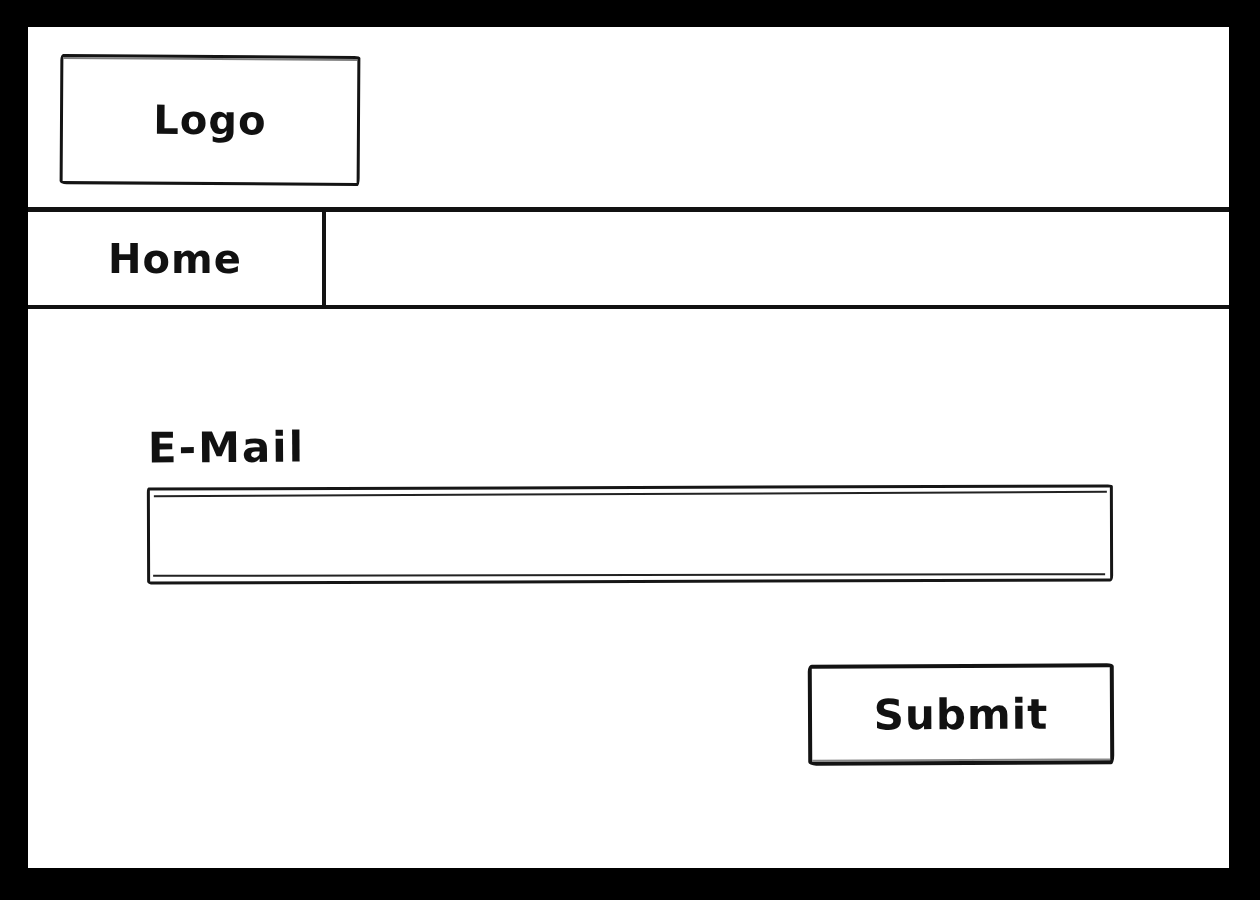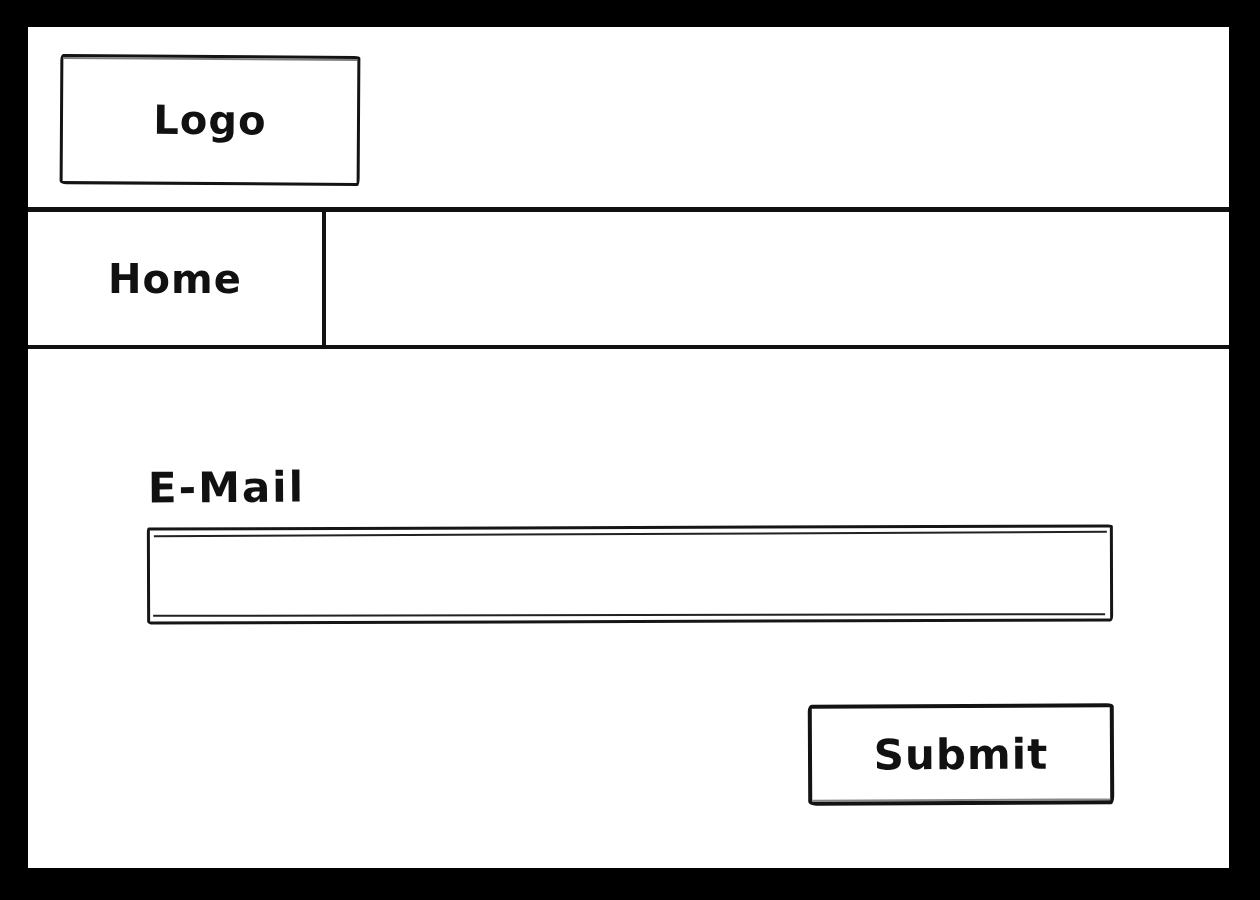--- a/index.html
+++ b/index.html
@@ -31,21 +31,21 @@
     border-radius: 3px 6px 2px 7px / 6px 2px 8px 3px;
     transform: rotate(0.35deg);
     display: flex; align-items: center; justify-content: center;
     font-size: 40px; font-weight: 600; letter-spacing: 1px;
     background: #fff;
     box-shadow: inset 0 2px 0 rgba(20,20,20,.55);
   }
   
   .nav {
     position: relative;
-    height: 142px;
+    height: 102px;
     border-top: 5px solid #111;
     border-bottom: 4px solid #111;
     display: flex;
     background: #fff;
   }
   .tab {
     display: flex; align-items: center; justify-content: center;
     font-weight: 600; letter-spacing: 1px;
     height: 100%;
   }

